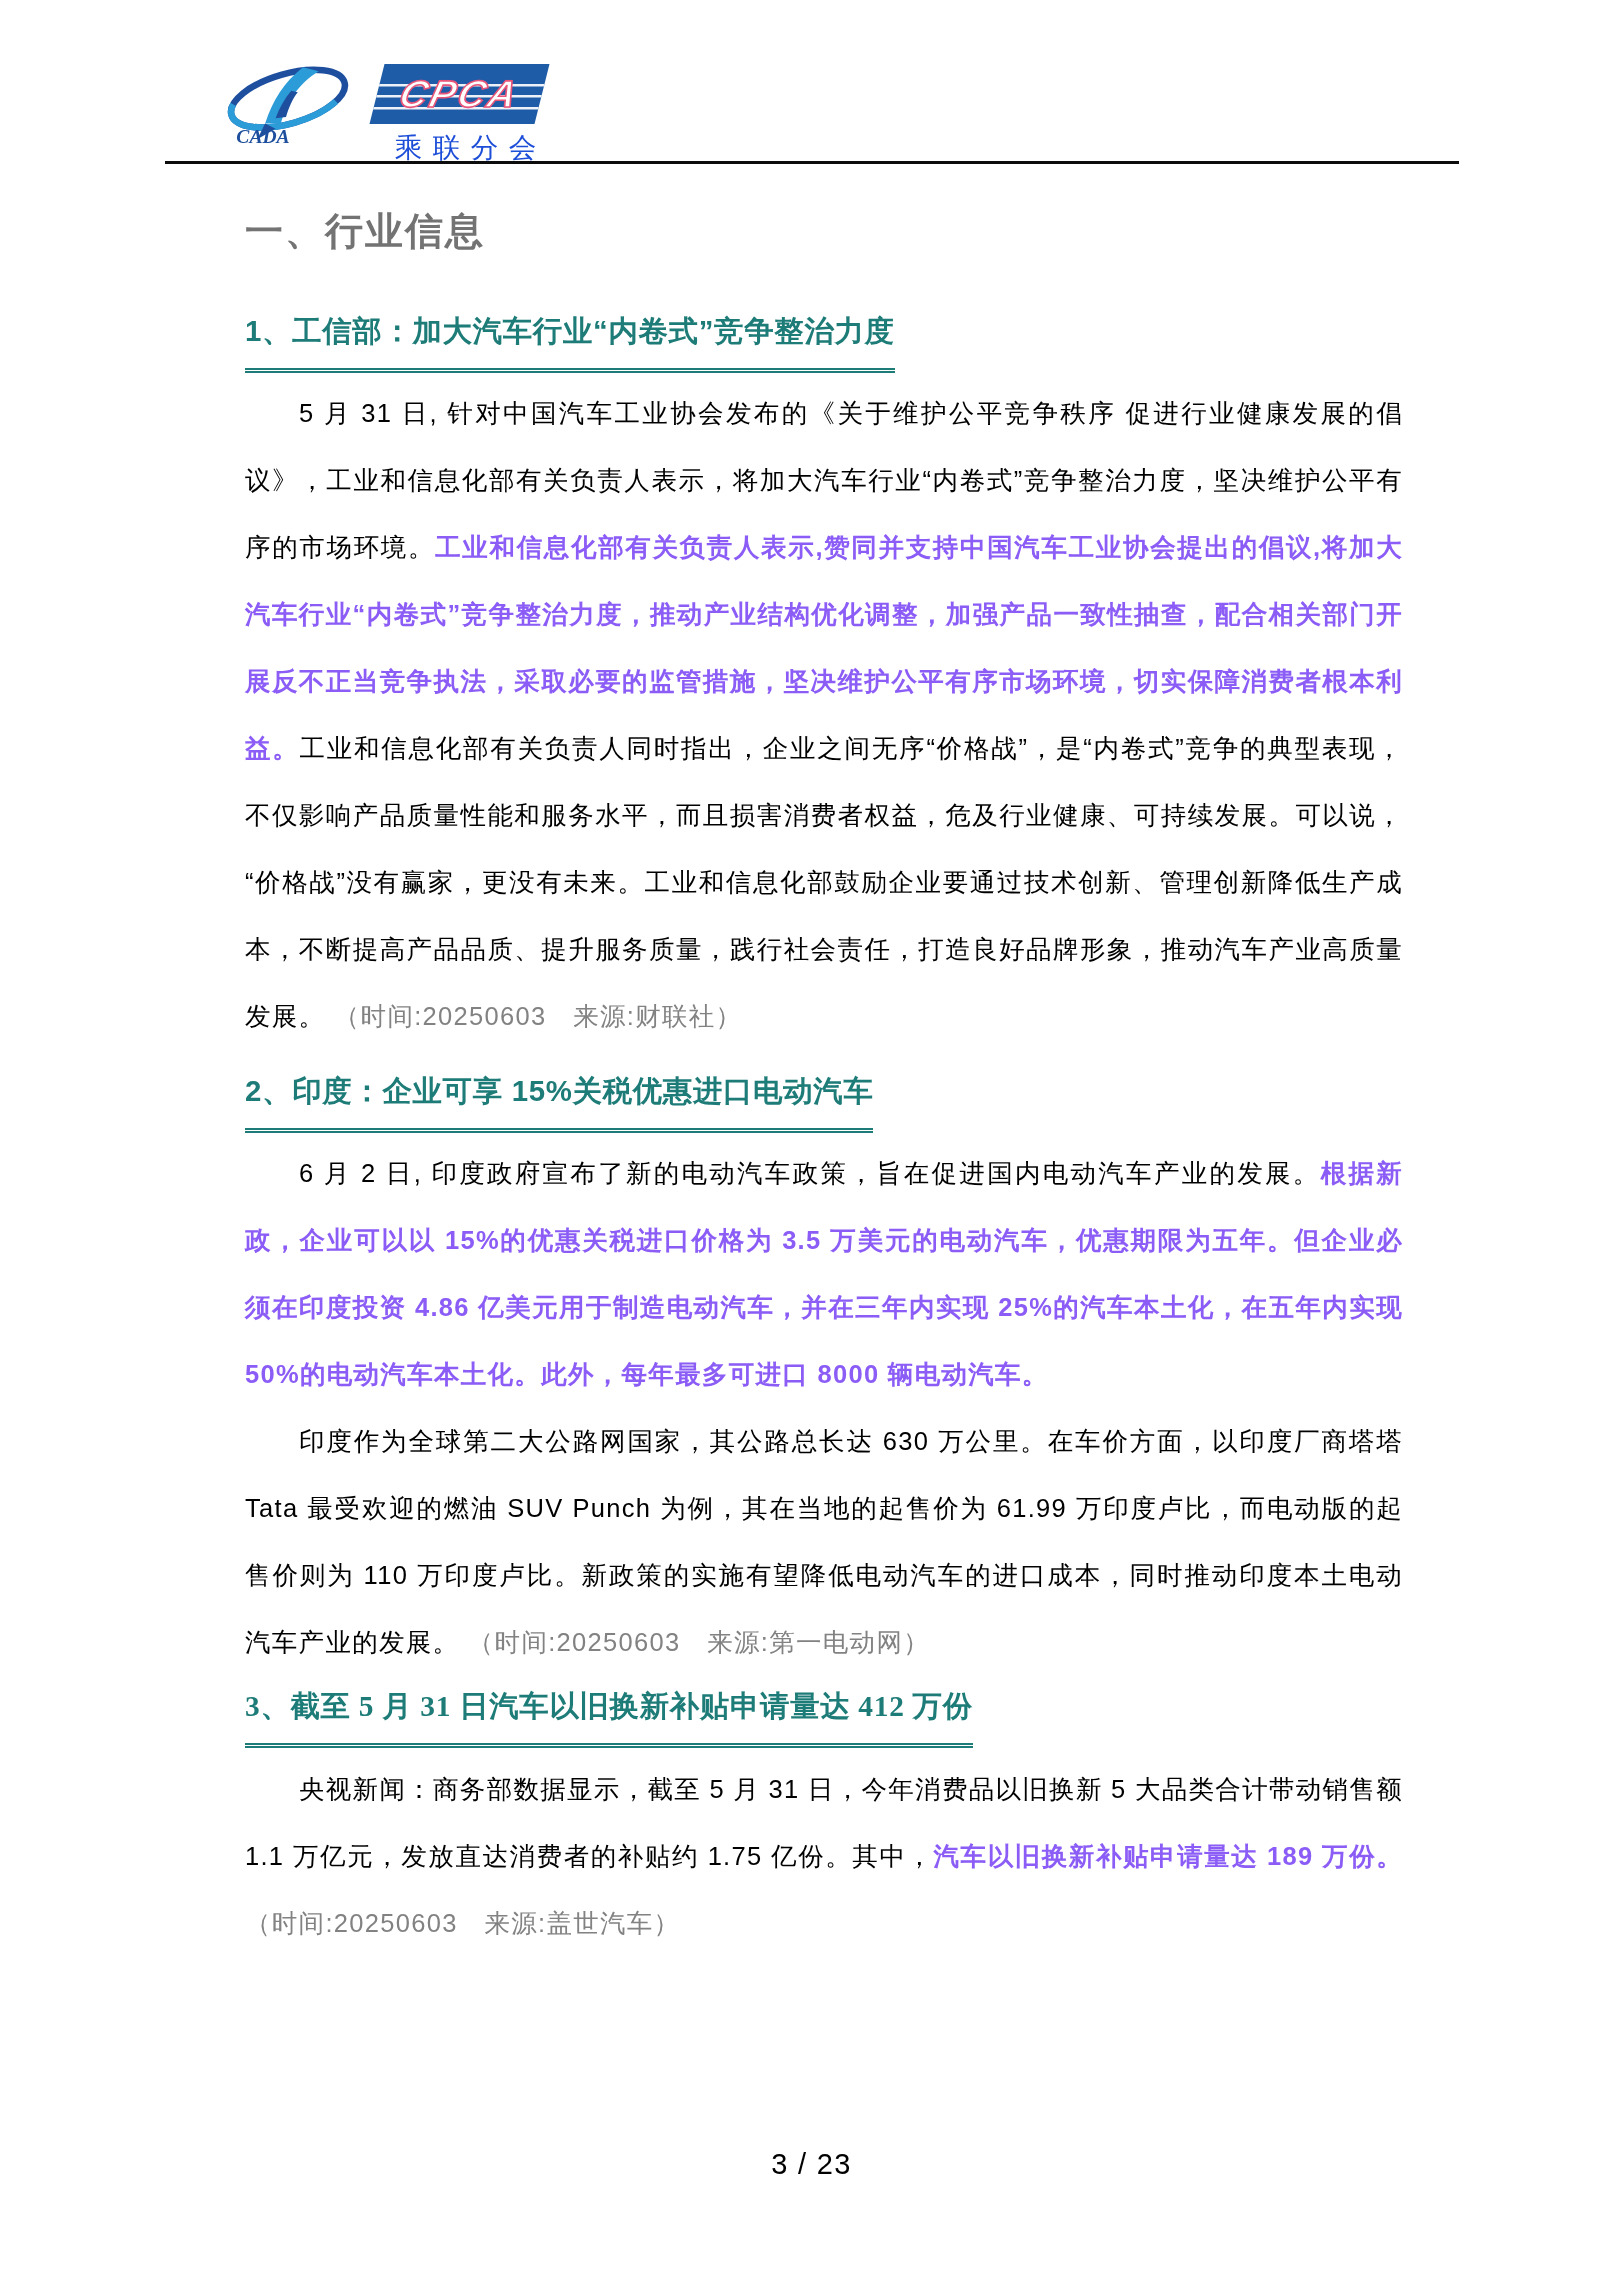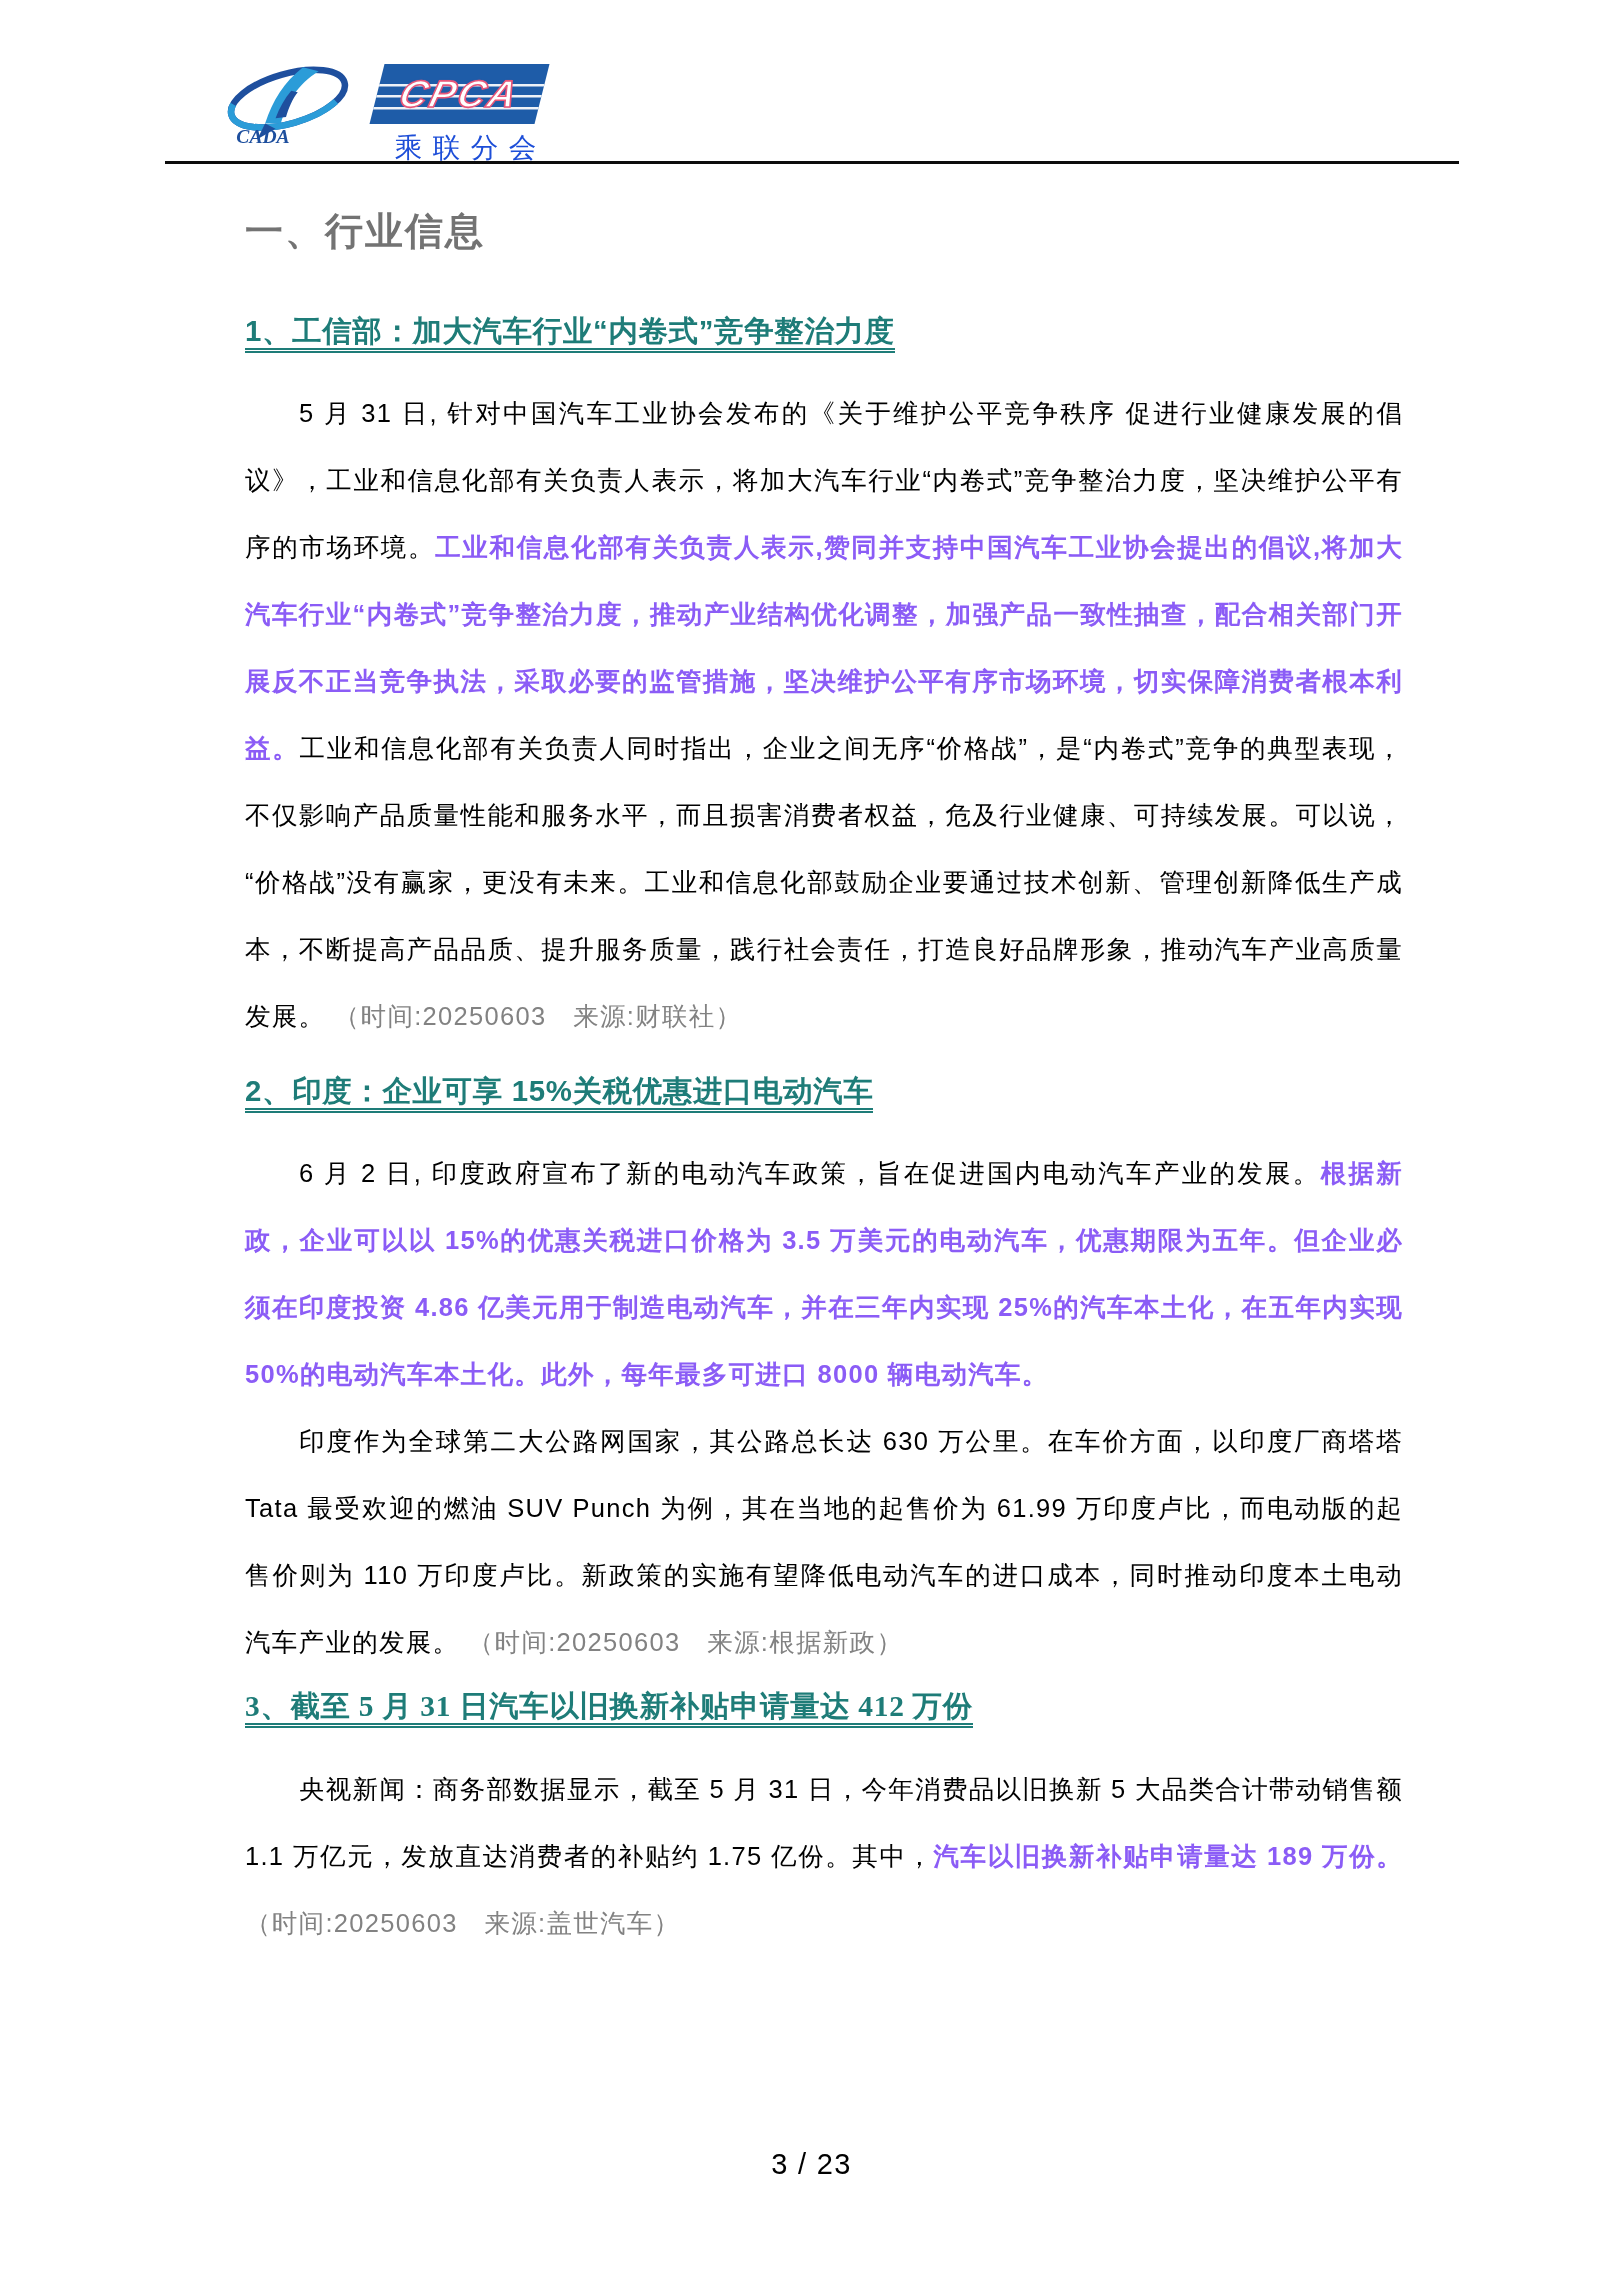--- a/index.html
+++ b/index.html
@@ -45,21 +45,21 @@
   
   .content{position:absolute;left:245px;top:208px;width:1158px;}
   .section-title{
     margin:0;font-size:38px;line-height:46px;font-weight:bold;
     color:#737373;letter-spacing:2px;
   }
   .article-heading{
     margin:58px 0 0 0;font-size:29.4px;line-height:37px;font-weight:bold;
     color:#1E7C78;letter-spacing:0.7px;
   }
-  .article-heading .hl{border-bottom:5.9px double #1E7C78;padding-bottom:1px;}
+  .article-heading .hl{border-bottom:5.9px double #1E7C78;padding-bottom:21px;}
   #article-2 .article-heading{margin-top:22px;}
   #article-3 .article-heading{margin-top:12px;font-family:Liberation Serif, serif;}
   .para{
     margin:31px 0 0 0;
     font-size:25.5px;line-height:67px;letter-spacing:1.3px;
     color:#000000;
     text-align:justify;text-justify:inter-character;
     text-indent:54px;
   }
   .para.follow{margin-top:0;}
@@ -102,21 +102,21 @@
         <span class="hl">1、工信部：加大汽车行业“内卷式”竞争整治力度</span>
       </h2>
       <p class="para"><span class="seg-normal">5 月 31 日, 针对中国汽车工业协会发布的《关于维护公平竞争秩序 促进行业健康发展的倡议》，工业和信息化部有关负责人表示，将加大汽车行业“内卷式”竞争整治力度，坚决维护公平有序的市场环境。</span><span class="seg-red">工业和信息化部有关负责人表示,赞同并支持中国汽车工业协会提出的倡议,将加大汽车行业“内卷式”竞争整治力度，推动产业结构优化调整，加强产品一致性抽查，配合相关部门开展反不正当竞争执法，采取必要的监管措施，坚决维护公平有序市场环境，切实保障消费者根本利益。</span><span class="seg-normal">工业和信息化部有关负责人同时指出，企业之间无序“价格战”，是“内卷式”竞争的典型表现，不仅影响产品质量性能和服务水平，而且损害消费者权益，危及行业健康、可持续发展。可以说，“价格战”没有赢家，更没有未来。工业和信息化部鼓励企业要通过技术创新、管理创新降低生产成本，不断提高产品品质、提升服务质量，践行社会责任，打造良好品牌形象，推动汽车产业高质量发展。 </span><span class="seg-source">（时间:20250603　来源:财联社）</span></p>
     </div>
 
     <div id="article-2">
       <h2 class="article-heading">
         <span class="hl">2、印度：企业可享 15%关税优惠进口电动汽车</span>
       </h2>
       <p class="para"><span class="seg-normal">6 月 2 日, 印度政府宣布了新的电动汽车政策，旨在促进国内电动汽车产业的发展。</span><span class="seg-red">根据新政，企业可以以 15%的优惠关税进口价格为 3.5 万美元的电动汽车，优惠期限为五年。但企业必须在印度投资 4.86 亿美元用于制造电动汽车，并在三年内实现 25%的汽车本土化，在五年内实现 50%的电动汽车本土化。此外，每年最多可进口 8000 辆电动汽车。</span></p>
-      <p class="para follow"><span class="seg-normal">印度作为全球第二大公路网国家，其公路总长达 630 万公里。在车价方面，以印度厂商塔塔 Tata 最受欢迎的燃油 SUV Punch 为例，其在当地的起售价为 61.99 万印度卢比，而电动版的起售价则为 110 万印度卢比。新政策的实施有望降低电动汽车的进口成本，同时推动印度本土电动汽车产业的发展。 </span><span class="seg-source">（时间:20250603　来源:根据新政）</span></p>
+      <p class="para follow"><span class="seg-normal">印度作为全球第二大公路网国家，其公路总长达 630 万公里。在车价方面，以印度厂商塔塔 Tata 最受欢迎的燃油 SUV Punch 为例，其在当地的起售价为 61.99 万印度卢比，而电动版的起售价则为 110 万印度卢比。新政策的实施有望降低电动汽车的进口成本，同时推动印度本土电动汽车产业的发展。 </span><span class="seg-source">（时间:20250603　来源:第一电动网）</span></p>
     </div>
 
     <div id="article-3">
       <h2 class="article-heading">
         <span class="hl">3、截至 5 月 31 日汽车以旧换新补贴申请量达 412 万份</span>
       </h2>
       <p class="para"><span class="seg-normal">央视新闻：商务部数据显示，截至 5 月 31 日，今年消费品以旧换新 5 大品类合计带动销售额 1.1 万亿元，发放直达消费者的补贴约 1.75 亿份。其中，</span><span class="seg-red">汽车以旧换新补贴申请量达 189 万份。 </span><span class="seg-source">（时间:20250603　来源:盖世汽车）</span></p>
     </div>
 
   </div>

